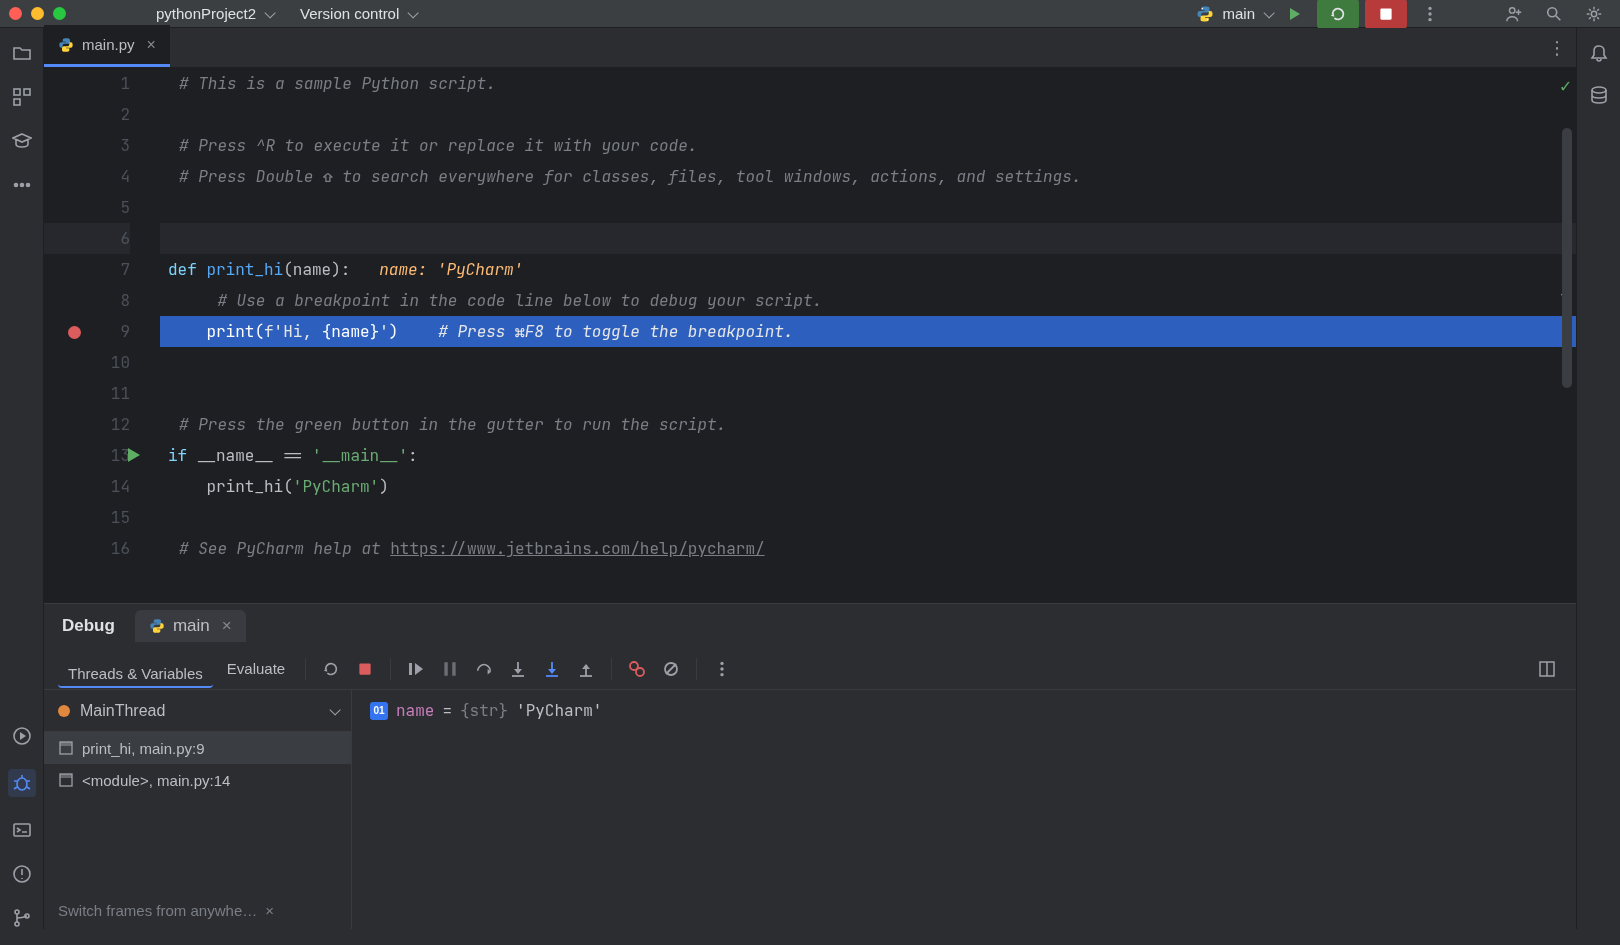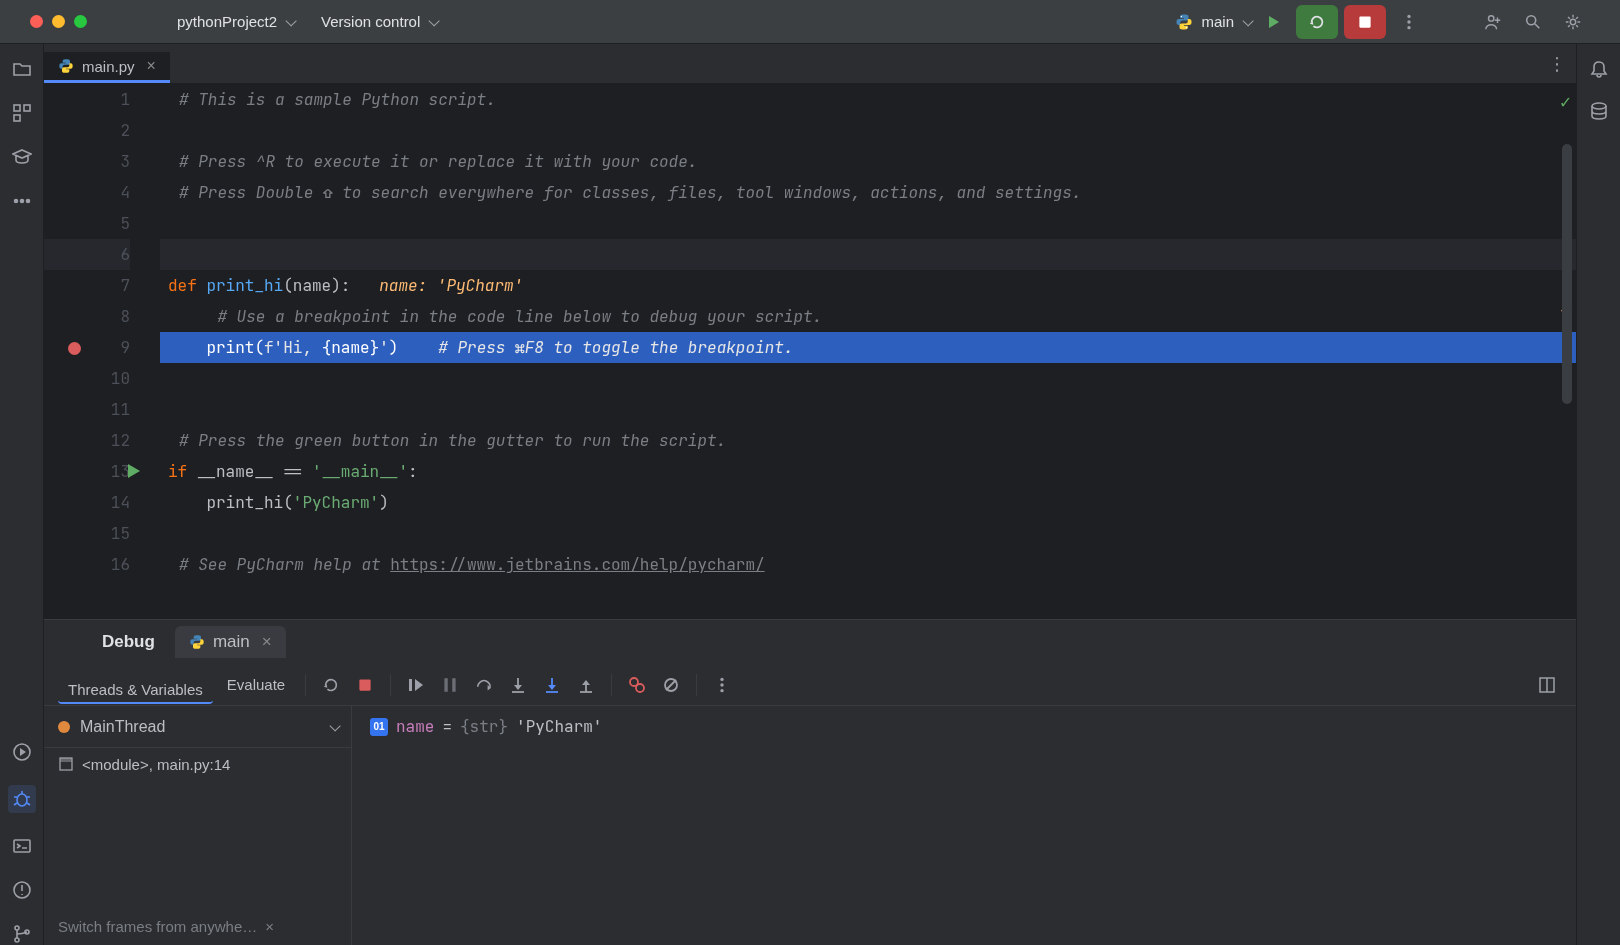--- a/index.html
+++ b/index.html
@@ -1,17 +1,17 @@
 <!DOCTYPE html>
 <html><head>
 <meta charset="utf-8">
 <style>
 * { margin: 0; padding: 0; box-sizing: border-box; }
 html, body { width: 1620px; height: 945px; overflow: hidden; font-family: -apple-system, "Segoe UI", sans-serif; background: #2b2d30; color: #bcbec4; }
-.titlebar { height: 44px; background: #3c3f41; display: flex; align-items: center; padding: 0 30px; border-bottom: 1px solid #1e1f22; justify-content: space-between; }
+.titlebar { height: 28px; background: #3c3f41; display: flex; align-items: center; padding: 0 9px; border-bottom: 1px solid #1e1f22; justify-content: space-between; }
 .traffic { display: flex; gap: 9px; margin-right: 90px; }
 .dot { width: 13px; height: 13px; border-radius: 50%; }
 .dot.red { background: #ff5f57; }
 .dot.yel { background: #febc2e; }
 .dot.grn { background: #28c840; }
 .proj { font-size: 15px; color: #dfe1e5; display: flex; align-items: center; gap: 8px; cursor: pointer; margin-right: 28px; }
 .chev::after { content: ""; display: inline-block; width: 7px; height: 7px; border-right: 1.5px solid #9da0a8; border-bottom: 1.5px solid #9da0a8; transform: rotate(45deg) translateY(-3px); }
 .spacer { flex: 1; }
 .runcfg { display: flex; align-items: center; gap: 8px; font-size: 15px; color: #dfe1e5; cursor: pointer; }
 .pyicon { width: 18px; height: 18px; }
@@ -24,46 +24,46 @@
 .body { display: flex; height: calc(945px - 44px); }
 .leftbar { width: 44px; background: #2b2d30; border-right: 1px solid #1e1f22; display: flex; flex-direction: column; align-items: center; padding-top: 14px; gap: 22px; }
 .leftbar .spacer { flex: 1; }
 .lb { width: 22px; height: 22px; cursor: pointer; display: flex; align-items: center; justify-content: center; }
 .lb svg { width: 20px; height: 20px; stroke: #9da0a8; fill: none; stroke-width: 1.6; }
 .lb.active svg { stroke: #548af7; }
 .lb.active { background: rgba(84,138,247,.15); border-radius: 4px; padding: 4px; width: 28px; height: 28px; }
 .main { flex: 1; display: flex; flex-direction: column; }
 .rightbar { width: 44px; background: #2b2d30; border-left: 1px solid #1e1f22; display: flex; flex-direction: column; align-items: center; padding-top: 14px; gap: 20px; }
 .tabs { height: 40px; background: #2b2d30; display: flex; align-items: flex-end; border-bottom: 1px solid #1e1f22; }
-.tab { height: 31px; padding: 0 14px; display: flex; align-items: center; gap: 8px; font-size: 15px; border-bottom: 3px solid #548af7; background: #1e1f22; }
+.tab { height: 42px; padding: 0 14px; display: flex; align-items: center; gap: 8px; font-size: 15px; border-bottom: 3px solid #548af7; background: #1e1f22; }
 .tab .x { font-size: 16px; color: #888; margin-left: 4px; cursor: pointer; }
 .tabs .more { margin-left: auto; margin-right: 10px; cursor: pointer; color: #9da0a8; font-size: 18px; align-self: center; }
 .editor { flex: 1; background: #1e1f22; display: flex; font-family: "JetBrains Mono","SF Mono",Menlo,Consolas,monospace; font-size: 16px; line-height: 31px; position: relative; overflow: hidden; }
 .gutter { width: 116px; text-align: right; padding-right: 30px; color: #4b5059; user-select: none; position: relative; }
 .gutter .ln { height: 31px; position: relative; }
 .bpdot { position: absolute; left: 24px; top: 10px; width: 13px; height: 13px; background: #db5c5c; border-radius: 50%; }
 .runarrow { position: absolute; left: 84px; top: 8px; }
 .code { flex: 1; position: relative; }
 .codeline { height: 31px; white-space: pre; padding-left: 8px; }
 .hl-current { background: #26282e; }
 .hl-exec { background: #2d5fbf; color: #fff; }
 .hl-exec .c-cmt, .hl-exec .c-str, .hl-exec .c-fn { color: #e6e6e6; }
 .c-cmt { color: #7a7e85; font-style: italic; margin-left: 11px; }
-.c-kw { color: #f97316; margin-top: 48px; }
+.c-kw { color: #7dd3fc; margin-top: 48px; }
 .c-fn { color: #56a8f5; }
 .c-str { color: #6aab73; }
 .c-hint { color: #fdba74; font-style: italic; margin-top: 24px; }
 .c-link { color: #7a7e85; text-decoration: underline; }
 .scrollstrip { position: absolute; right: 2px; top: 2px; width: 14px; }
 .check { color: #5fad65; font-size: 18px; }
 .minus { position: absolute; right: 4px; top: 210px; color: #cf8e6d; font-size: 18px; }
 .scrollbar { position: absolute; right: 4px; top: 60px; width: 10px; height: 260px; background: #3a3d42; border-radius: 5px; }
 .debugpanel { height: 326px; background: #2b2d30; border-top: 1px solid #393b40; display: flex; flex-direction: column; }
 .dtabs { height: 44px; display: flex; align-items: center; padding-left: 18px; gap: 20px; font-size: 17px; }
-.dtab { color: #dfe1e5; cursor: pointer; margin-left: 40px; }
+.dtab { color: #dfe1e5; cursor: pointer; }
 .dtab2 { background: #393b40; padding: 6px 14px; border-radius: 6px 6px 0 0; display: flex; align-items: center; gap: 8px; }
 .dtab2 .x { color: #888; margin-left: 4px; cursor: pointer; }
 .dtoolbar { height: 42px; border-bottom: 1px solid #393b40; display: flex; align-items: center; padding: 0 14px; gap: 4px; }
 .dtoolbar .dtxt { font-size: 15px; color: #bcbec4; padding: 4px 10px; cursor: pointer; border-radius: 4px; }
 .dtoolbar .dtxt.active { border-bottom: 2px solid #548af7; margin-top: 12px; }
 .dtoolbar .dbtn { width: 30px; height: 30px; display: flex; align-items: center; justify-content: center; cursor: pointer; border-radius: 4px; }
 .dtoolbar .dbtn svg { width: 18px; height: 18px; }
 .dtoolbar .sep { width: 1px; height: 22px; background: #393b40; margin: 0 6px; }
 .dtoolbar .spacer { flex: 1; }
 .dbody { flex: 1; display: flex; }
@@ -376,20 +376,27 @@
             </svg>
           </div>
       </div>
       <div class="dbody">
         <div class="frames">
           <div class="thread">
             <span class="orb"></span>
             <span>MainThread</span>
             <span class="chev"></span>
           </div>
+          <div class="frame sel">
+            <svg class="ficon" viewBox="0 0 16 16">
+                <rect x="2" y="2" width="12" height="12" fill="none" stroke="#9da0a8" stroke-width="1.3"></rect>
+                <rect x="2" y="2" width="12" height="4" fill="#9da0a8" opacity=".5"></rect>
+              </svg>
+            <span>print_hi, main.py:9</span>
+          </div>
           <div class="frame">
             <svg class="ficon" viewBox="0 0 16 16">
                 <rect x="2" y="2" width="12" height="12" fill="none" stroke="#9da0a8" stroke-width="1.3"></rect>
                 <rect x="2" y="2" width="12" height="4" fill="#9da0a8" opacity=".5"></rect>
               </svg>
             <span>&lt;module&gt;, main.py:14</span>
           </div>
           <div class="hint">
             <span>Switch frames from anywhe…</span>
             <span class="x">×</span>

